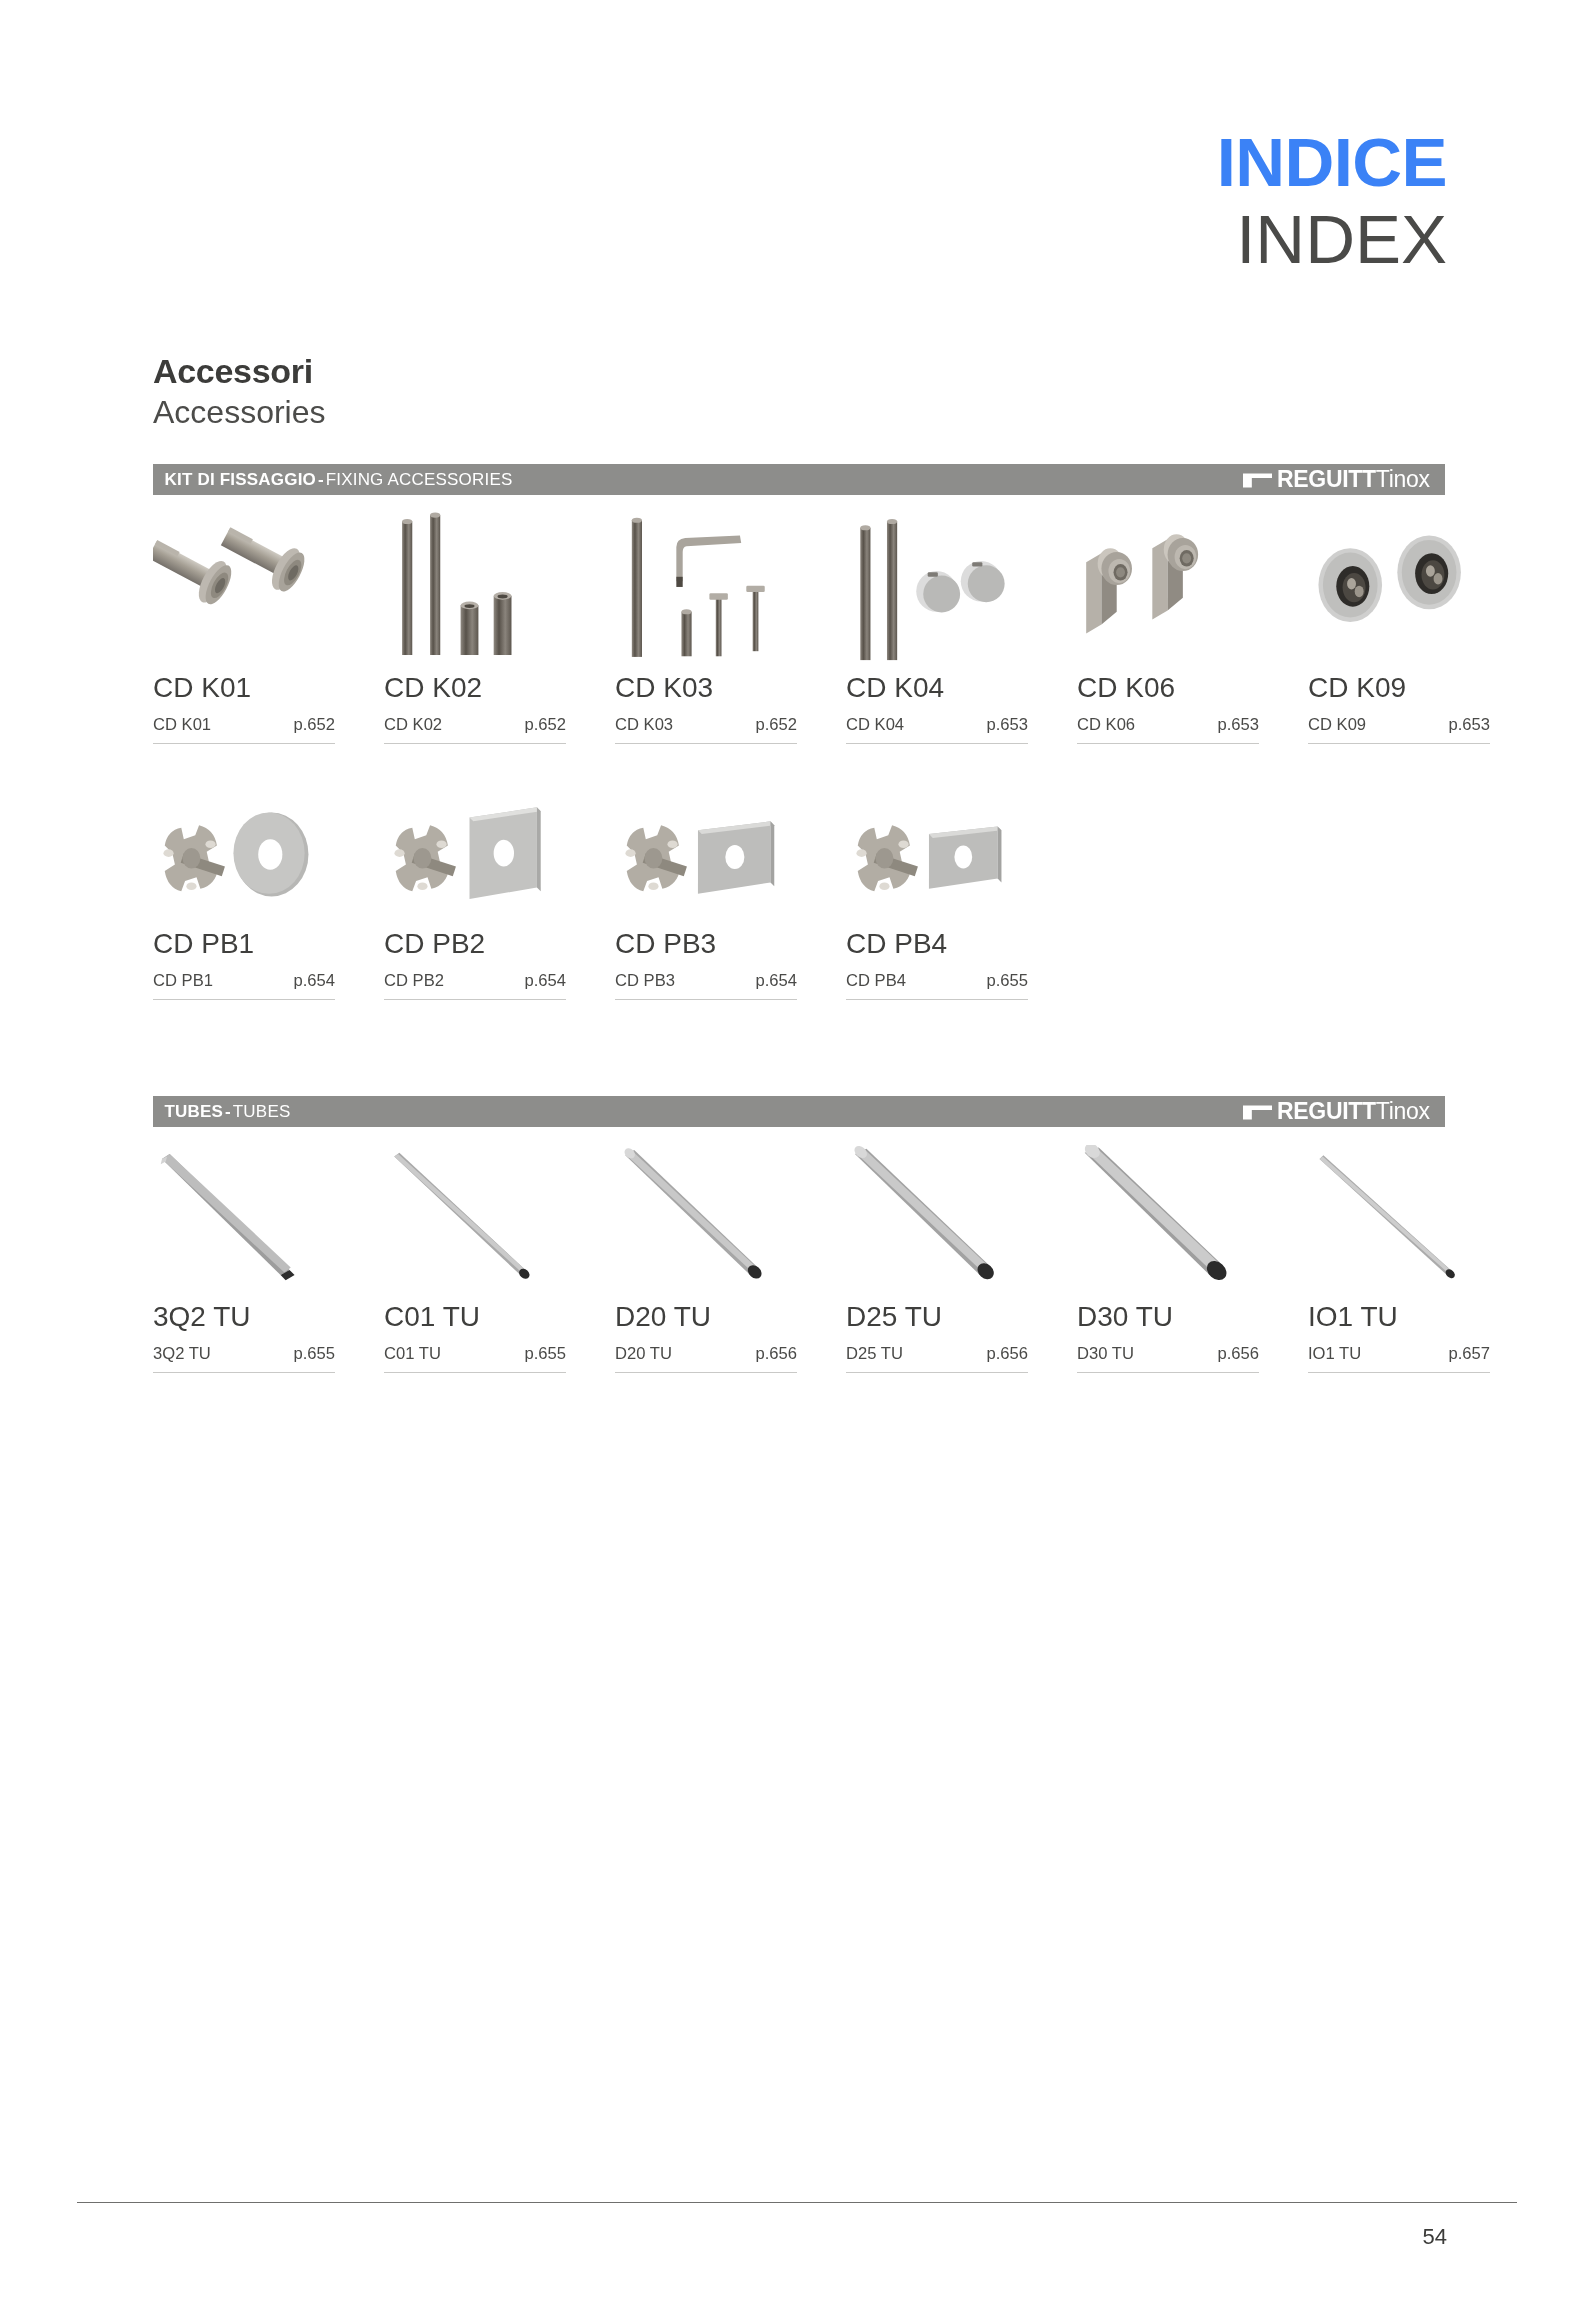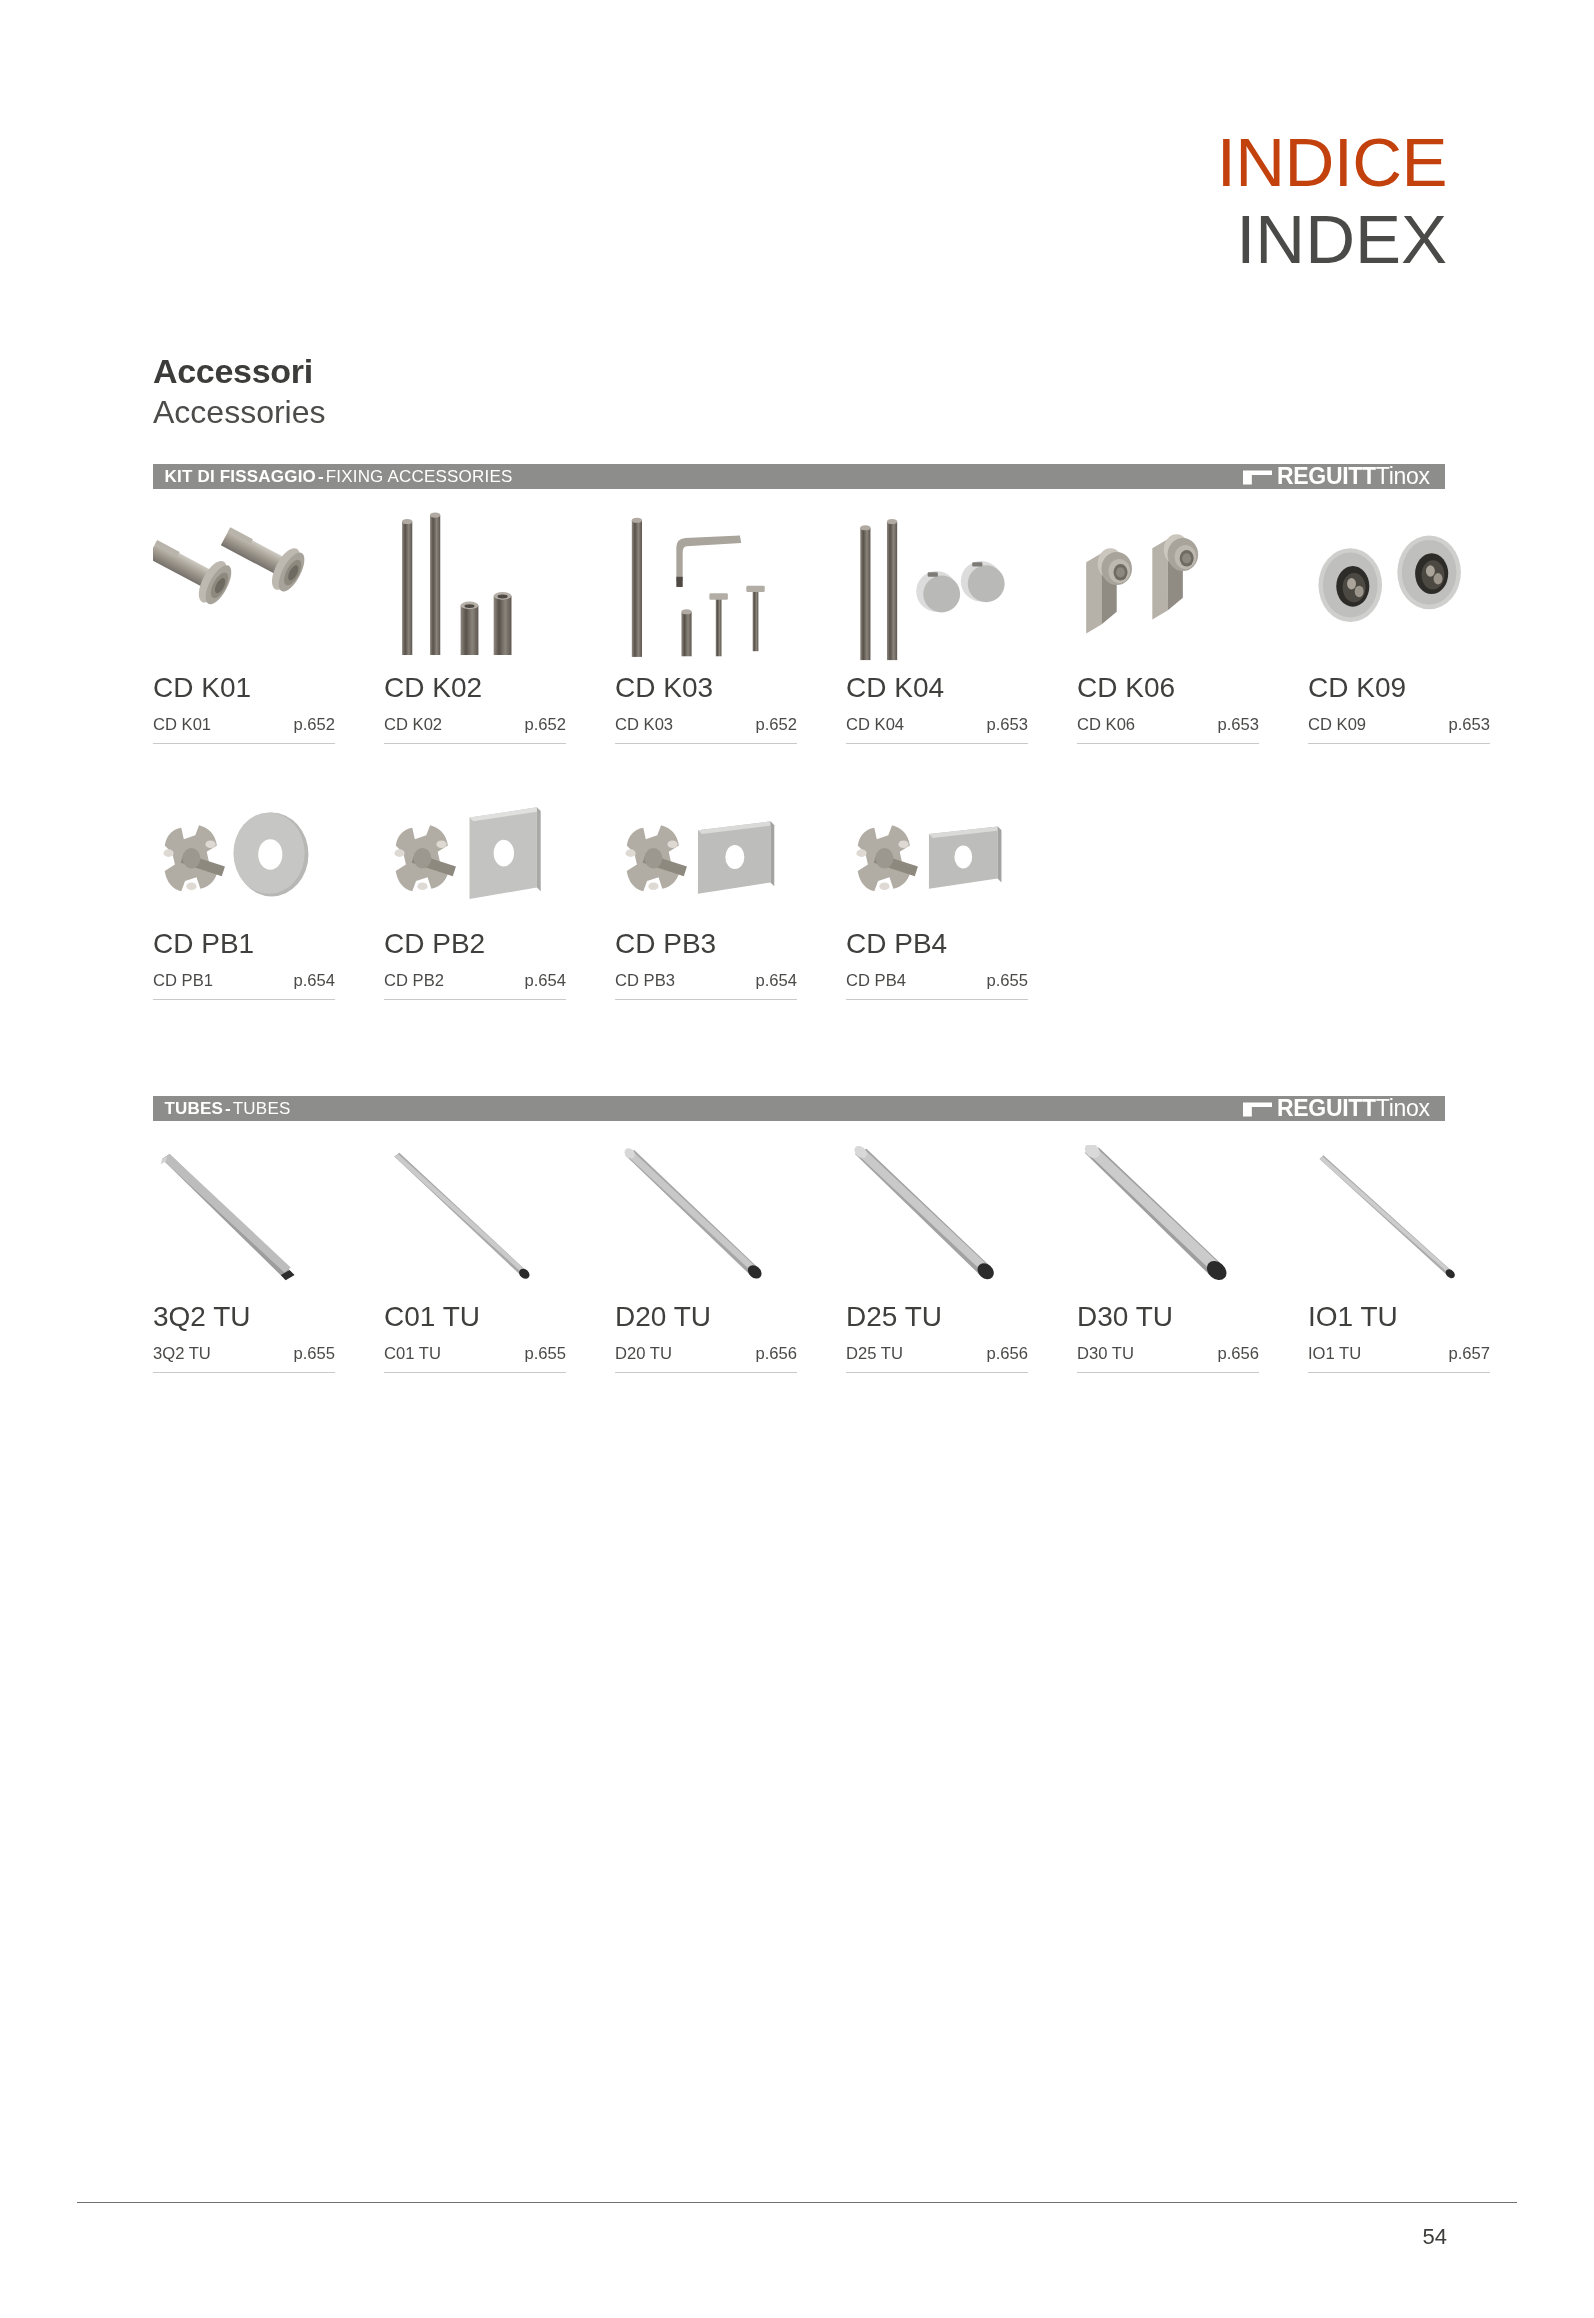--- a/index.html
+++ b/index.html
@@ -27,23 +27,23 @@
   
   .page-header {
     position: absolute;
     top: 128px;
     right: 147px;
     text-align: right;
     line-height: 1.0;
   }
   .title-it {
     font-size: 69px;
-    font-weight: 400;
+    font-weight: 700;
     letter-spacing: -0.6px;
-    color: #c2410c;
+    color: #3b82f6;
     display: block;
   }
   .title-en {
     font-size: 69px;
     font-weight: 300;
     letter-spacing: 0px;
     color: #4a4a48;
     display: block;
     margin-top: 7.7px;
   }
@@ -69,21 +69,21 @@
     color: #4c4c4a;
     margin-top: 6.4px;
     letter-spacing: 0px;
   }
 
   
   .band {
     position: absolute;
     left: 153px;
     width: 1292px;
-    height: 25px;
+    height: 31px;
     background: #8d8d8b;
     display: flex;
     align-items: center;
     justify-content: space-between;
     padding: 0 11.5px;
     box-sizing: border-box;
   }
   .band-title {
     color: #ffffff;
     font-size: 17px;

